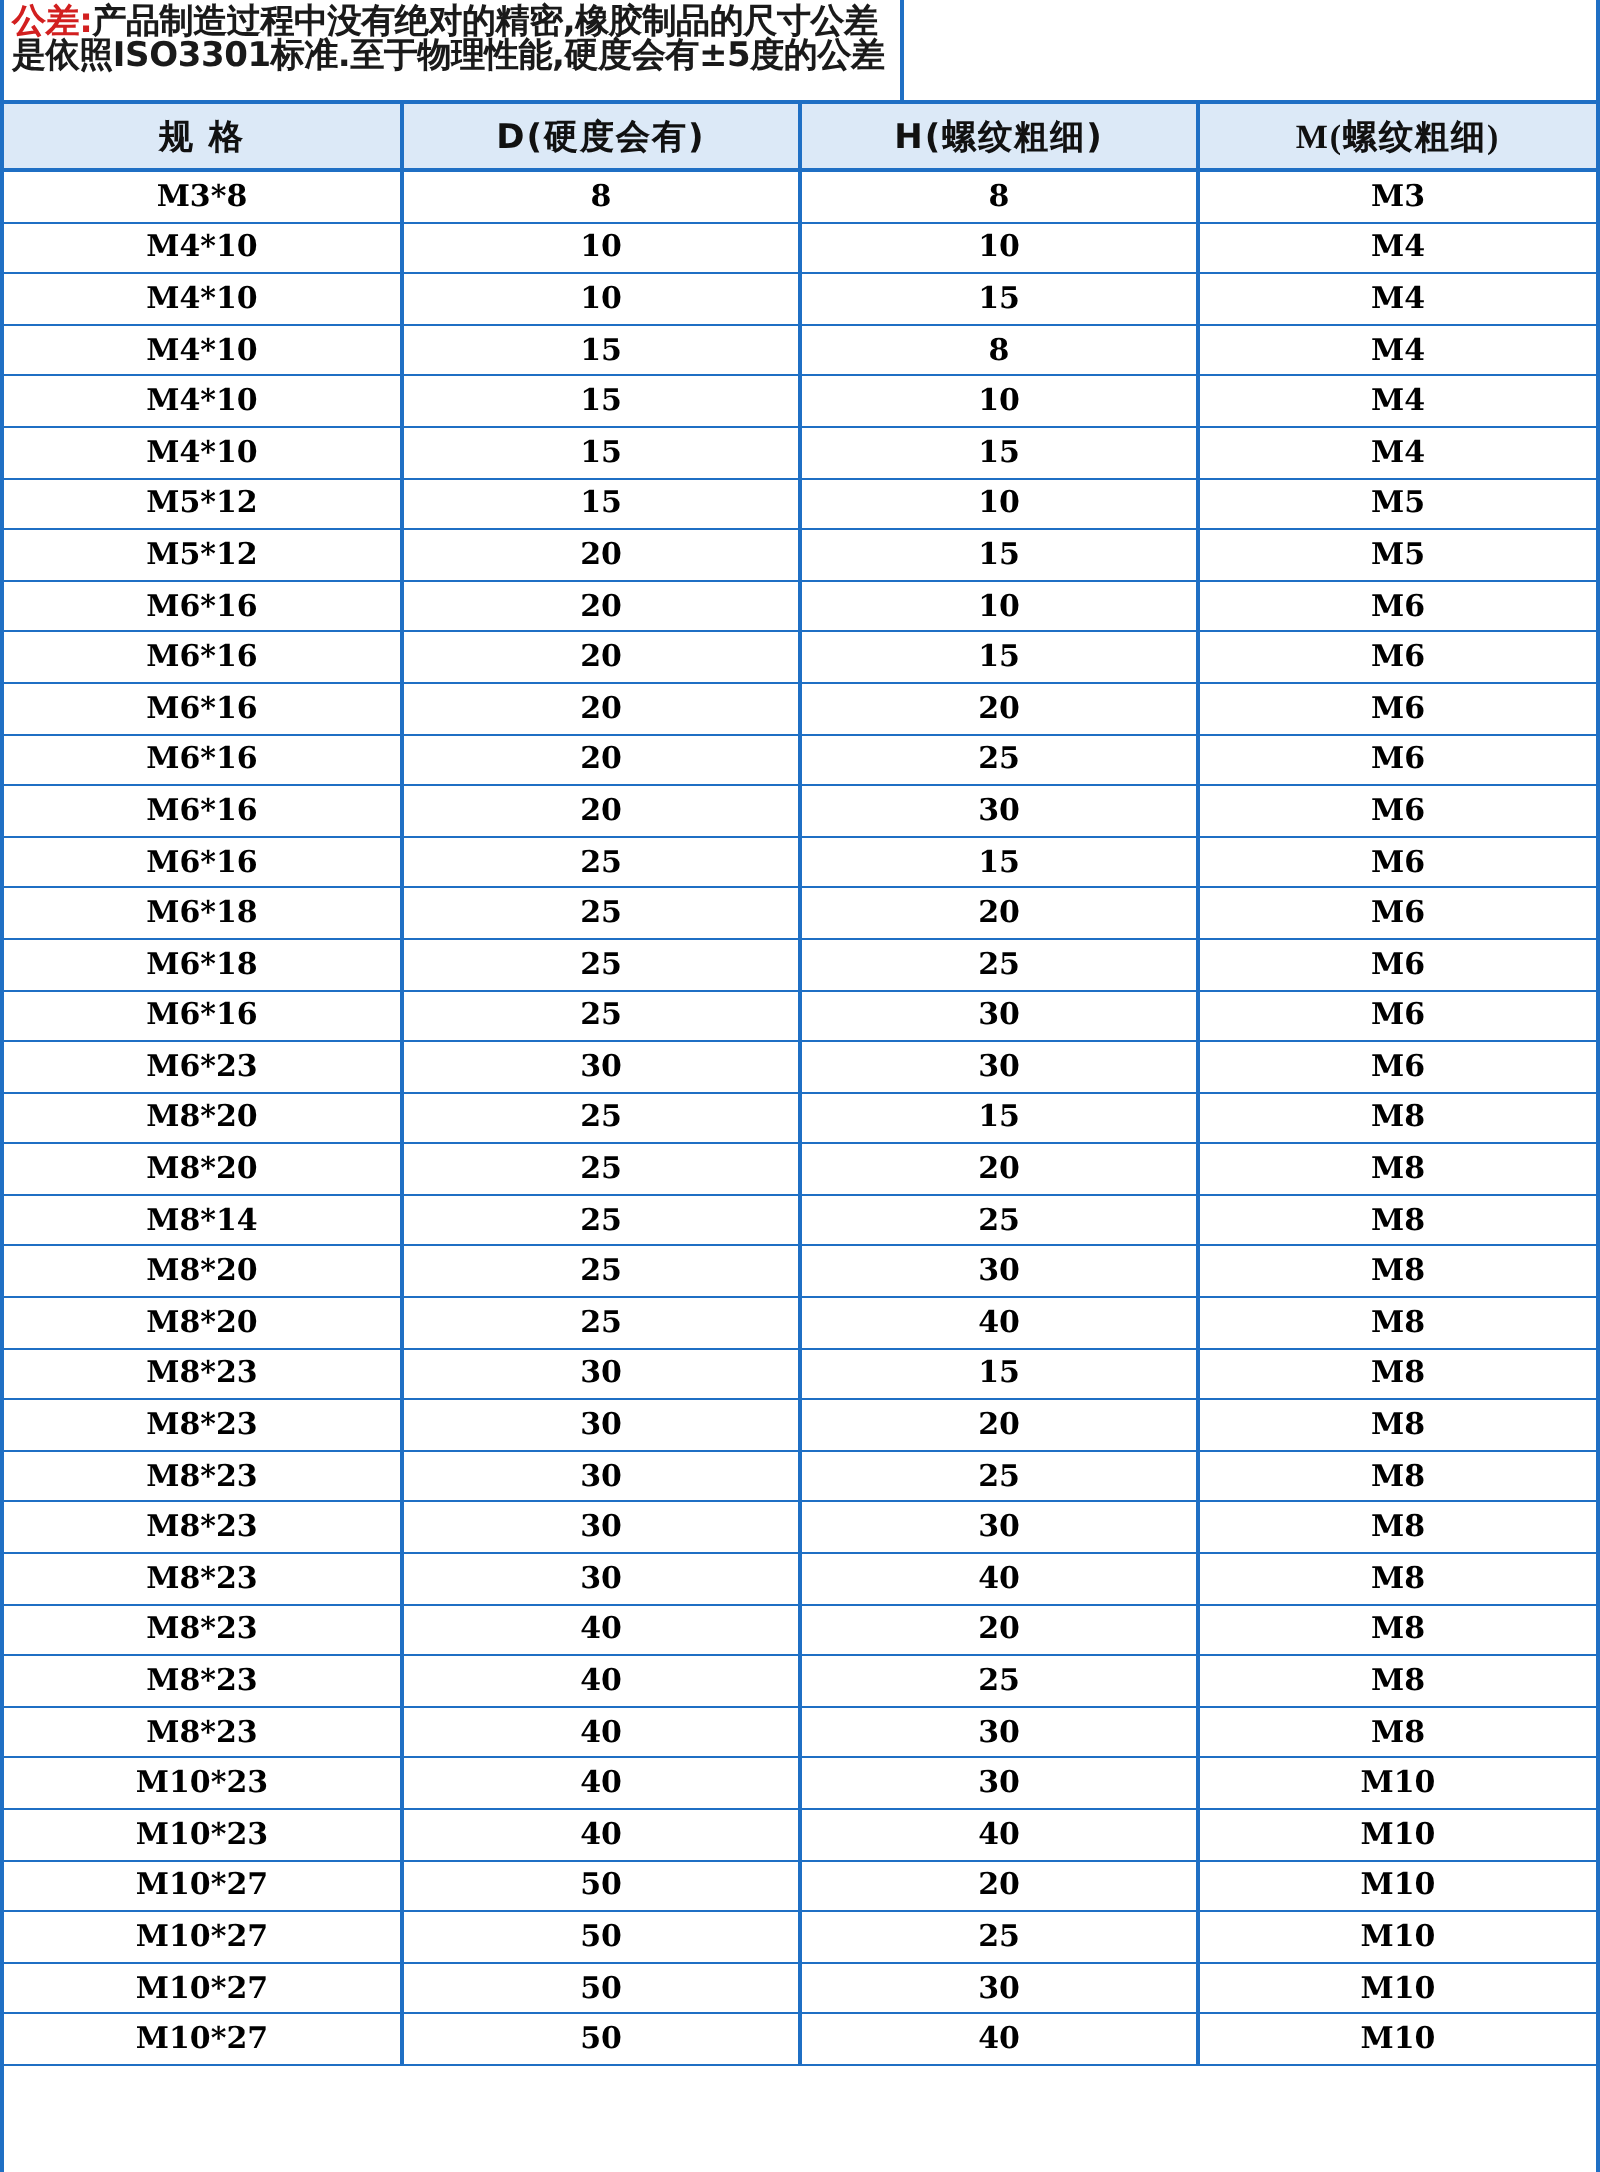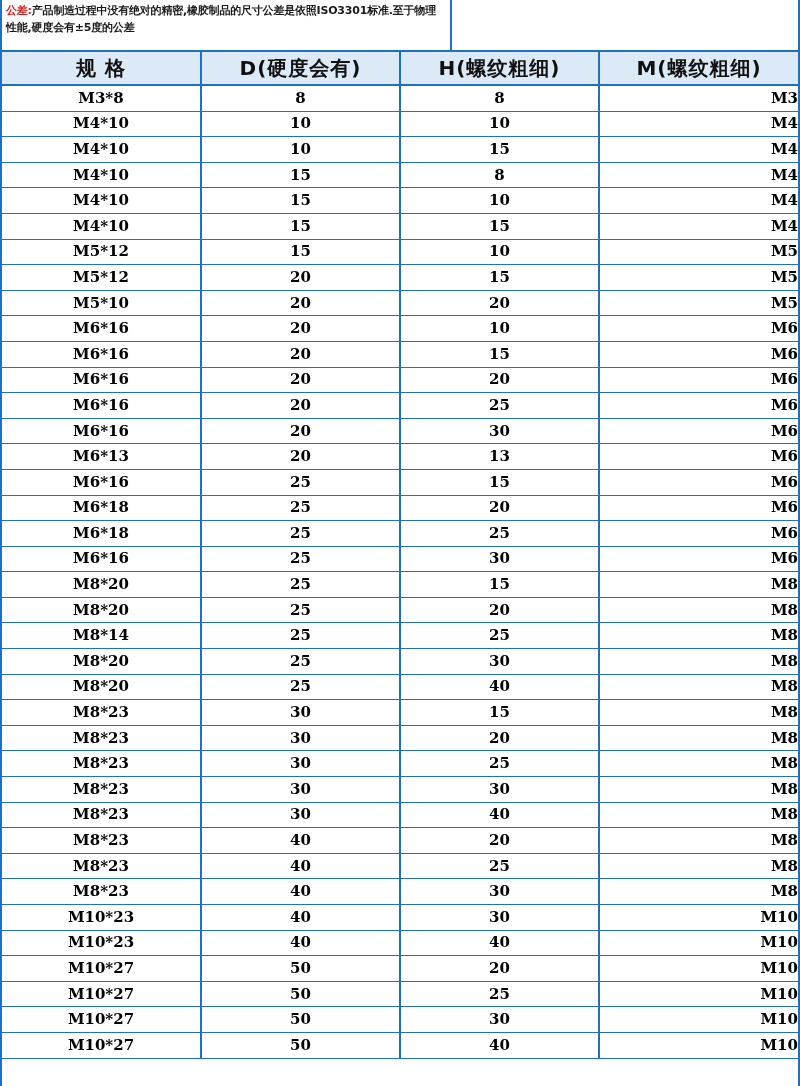--- a/index.html
+++ b/index.html
@@ -29,21 +29,21 @@
     align-items: stretch;
     height: 52px;
     box-sizing: border-box;
     border-bottom: 2px solid #1f6fc4;
   }
   .notice-text {
     width: 448px;
     box-sizing: border-box;
     padding: 3px 4px 0 4px;
     font-family: "DejaVu Sans", sans-serif;
-    font-size: 11px;
+    font-size: 17px;
     line-height: 16.5px;
     font-weight: bold;
     color: #1a1a1a;
     letter-spacing: -0.2px;
   }
   .notice-text .hl {
     color: #d21f1f;
   }
   .notice-blank {
     flex: 1;
@@ -60,45 +60,45 @@
   table.spec col.c1 { width: 199px; }
   table.spec col.c2 { width: 199px; }
   table.spec col.c3 { width: 199px; }
   table.spec col.c4 { width: 199px; }
 
   table.spec th {
     height: 30px;
     background: #dce9f7;
     color: #111;
     font-family: "DejaVu Sans", sans-serif;
-    font-size: 20px;
+    font-size: 17px;
     font-weight: bold;
     letter-spacing: 1px;
     border-right: 2px solid #1f6fc4;
     border-bottom: 2px solid #1f6fc4;
     text-align: center;
     vertical-align: middle;
   }
-  table.spec th:last-child { border-right: none; }
+  table.spec th:last-child { border-right: none; font-family: Liberation Serif, serif; }
 
   table.spec td {
     height: 24.6px;
     font-family: "DejaVu Serif", serif;
     font-size: 15px;
     font-weight: bold;
     text-align: center;
     vertical-align: middle;
     border-right: 2px solid #1f6fc4;
     border-bottom: 1px solid #1f6fc4;
     color: #000;
     background: #ffffff;
     padding: 0;
     line-height: 1;
   }
-  table.spec td:last-child { border-right: none; text-align: right; }
+  table.spec td:last-child { border-right: none; }
   table.spec tr:last-child td { border-bottom: 1px solid #1f6fc4; }
 </style>
 </head>
 <body>
 
 <div class="page">
 
   <div class="notice-band">
     <div class="notice-text"><span class="hl">公差:</span><span>产品制造过程中没有绝对的精密,橡胶制品的尺寸公差是依照ISO3301标准.至于物理性能,硬度会有±5度的公差</span></div>
     <div class="notice-blank"></div>
@@ -162,59 +162,47 @@
           <td>10</td>
           <td>M5</td>
         </tr>
         <tr>
           <td>M5*12</td>
           <td>20</td>
           <td>15</td>
           <td>M5</td>
         </tr>
         <tr>
-          <td>M5*10</td>
-          <td>20</td>
-          <td>20</td>
-          <td>M5</td>
-        </tr>
-        <tr>
-          <td>M6*16</td>
-          <td>20</td>
-          <td>10</td>
-          <td>M6</td>
-        </tr>
-        <tr>
-          <td>M6*16</td>
-          <td>20</td>
-          <td>15</td>
-          <td>M6</td>
-        </tr>
-        <tr>
-          <td>M6*16</td>
-          <td>20</td>
-          <td>20</td>
-          <td>M6</td>
-        </tr>
-        <tr>
-          <td>M6*16</td>
-          <td>20</td>
-          <td>25</td>
-          <td>M6</td>
-        </tr>
-        <tr>
-          <td>M6*16</td>
-          <td>20</td>
-          <td>30</td>
-          <td>M6</td>
-        </tr>
-        <tr>
-          <td>M6*13</td>
-          <td>20</td>
-          <td>13</td>
+          <td>M6*16</td>
+          <td>20</td>
+          <td>10</td>
+          <td>M6</td>
+        </tr>
+        <tr>
+          <td>M6*16</td>
+          <td>20</td>
+          <td>15</td>
+          <td>M6</td>
+        </tr>
+        <tr>
+          <td>M6*16</td>
+          <td>20</td>
+          <td>20</td>
+          <td>M6</td>
+        </tr>
+        <tr>
+          <td>M6*16</td>
+          <td>20</td>
+          <td>25</td>
+          <td>M6</td>
+        </tr>
+        <tr>
+          <td>M6*16</td>
+          <td>20</td>
+          <td>30</td>
           <td>M6</td>
         </tr>
         <tr>
           <td>M6*16</td>
           <td>25</td>
           <td>15</td>
           <td>M6</td>
         </tr>
         <tr>
           <td>M6*18</td>
@@ -224,20 +212,26 @@
         </tr>
         <tr>
           <td>M6*18</td>
           <td>25</td>
           <td>25</td>
           <td>M6</td>
         </tr>
         <tr>
           <td>M6*16</td>
           <td>25</td>
+          <td>30</td>
+          <td>M6</td>
+        </tr>
+        <tr>
+          <td>M6*23</td>
+          <td>30</td>
           <td>30</td>
           <td>M6</td>
         </tr>
         <tr>
           <td>M8*20</td>
           <td>25</td>
           <td>15</td>
           <td>M8</td>
         </tr>
         <tr>

